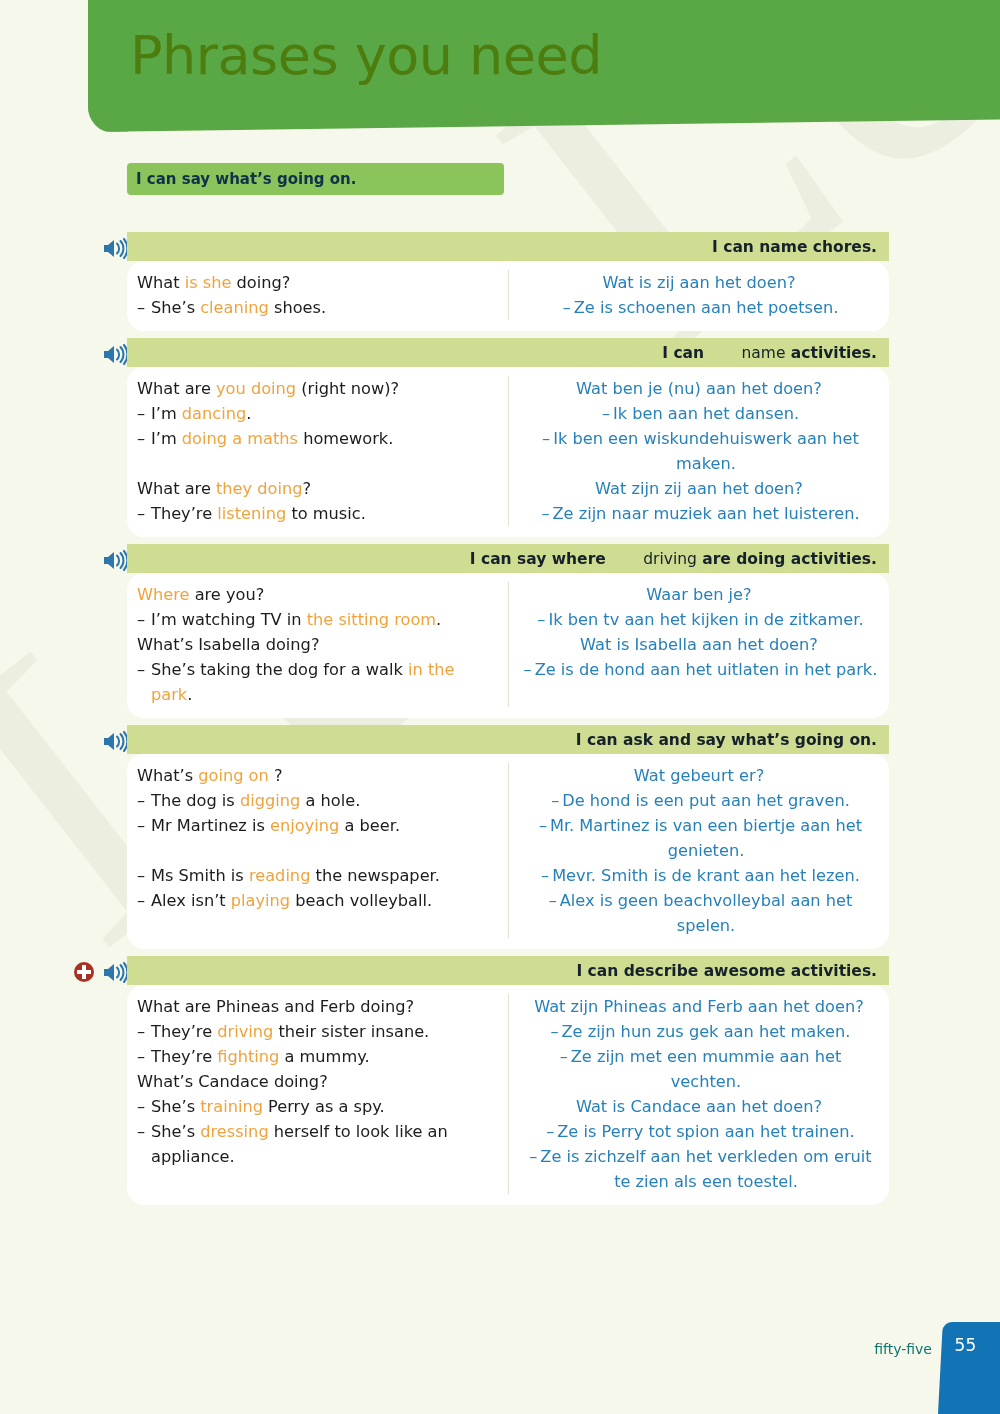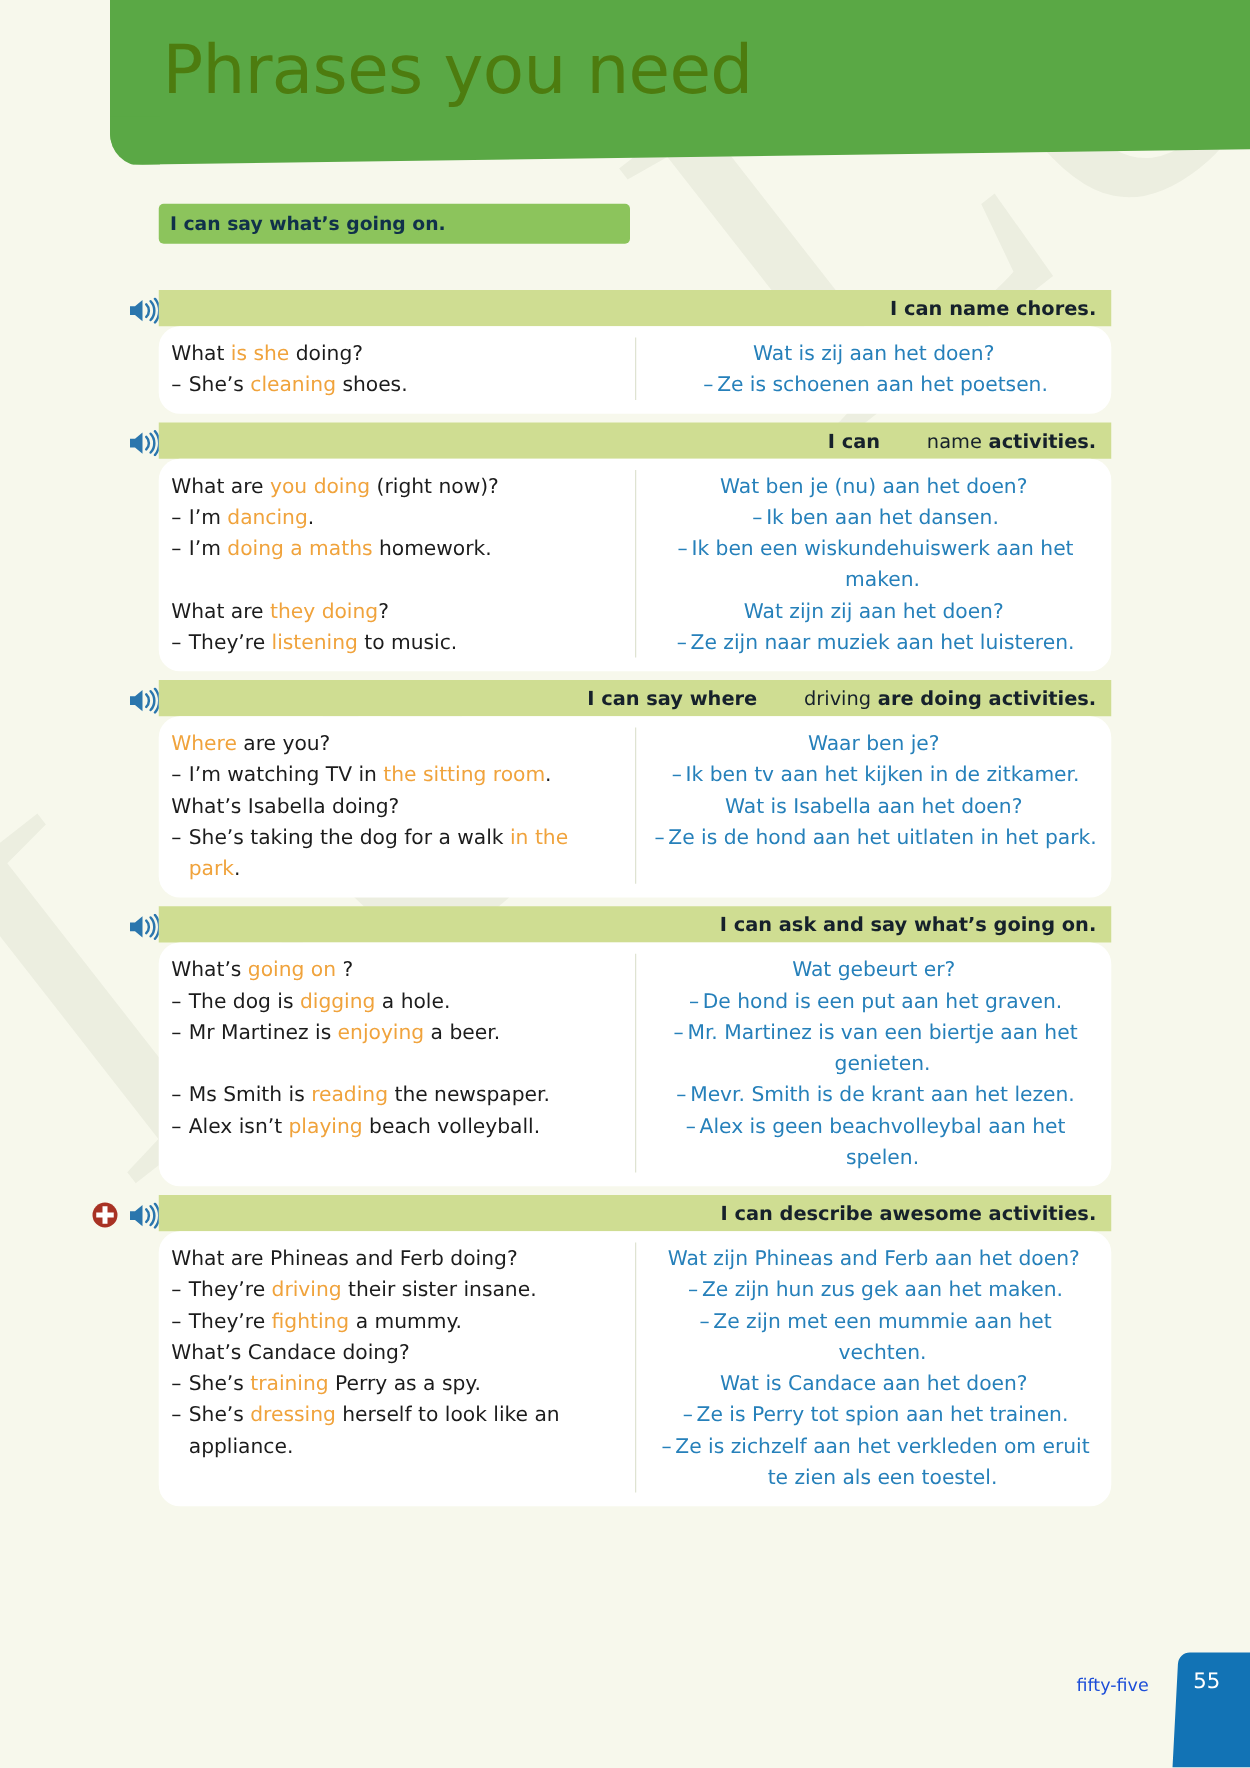--- a/index.html
+++ b/index.html
@@ -185,24 +185,24 @@
     width: 14px;
     margin-left: -14px;
   }
   .col-nl .line { color: #2680ba; text-align: center; }
   .hl { color: #f0a33c; }
   .spacer { height: 25px; }
 
   
   .footer-word {
     position: absolute;
-    right: 81px;
+    right: 68px;
     bottom: 57px;
     font-size: 14px;
-    color: #1d4ed8;
+    color: #0f766e;
     font-family: "DejaVu Sans", sans-serif;
     z-index: 3;
   }
   .page-tab {
     position: absolute;
     right: 0;
     bottom: 0;
     width: 62px;
     height: 92px;
     background: #1273b5;

